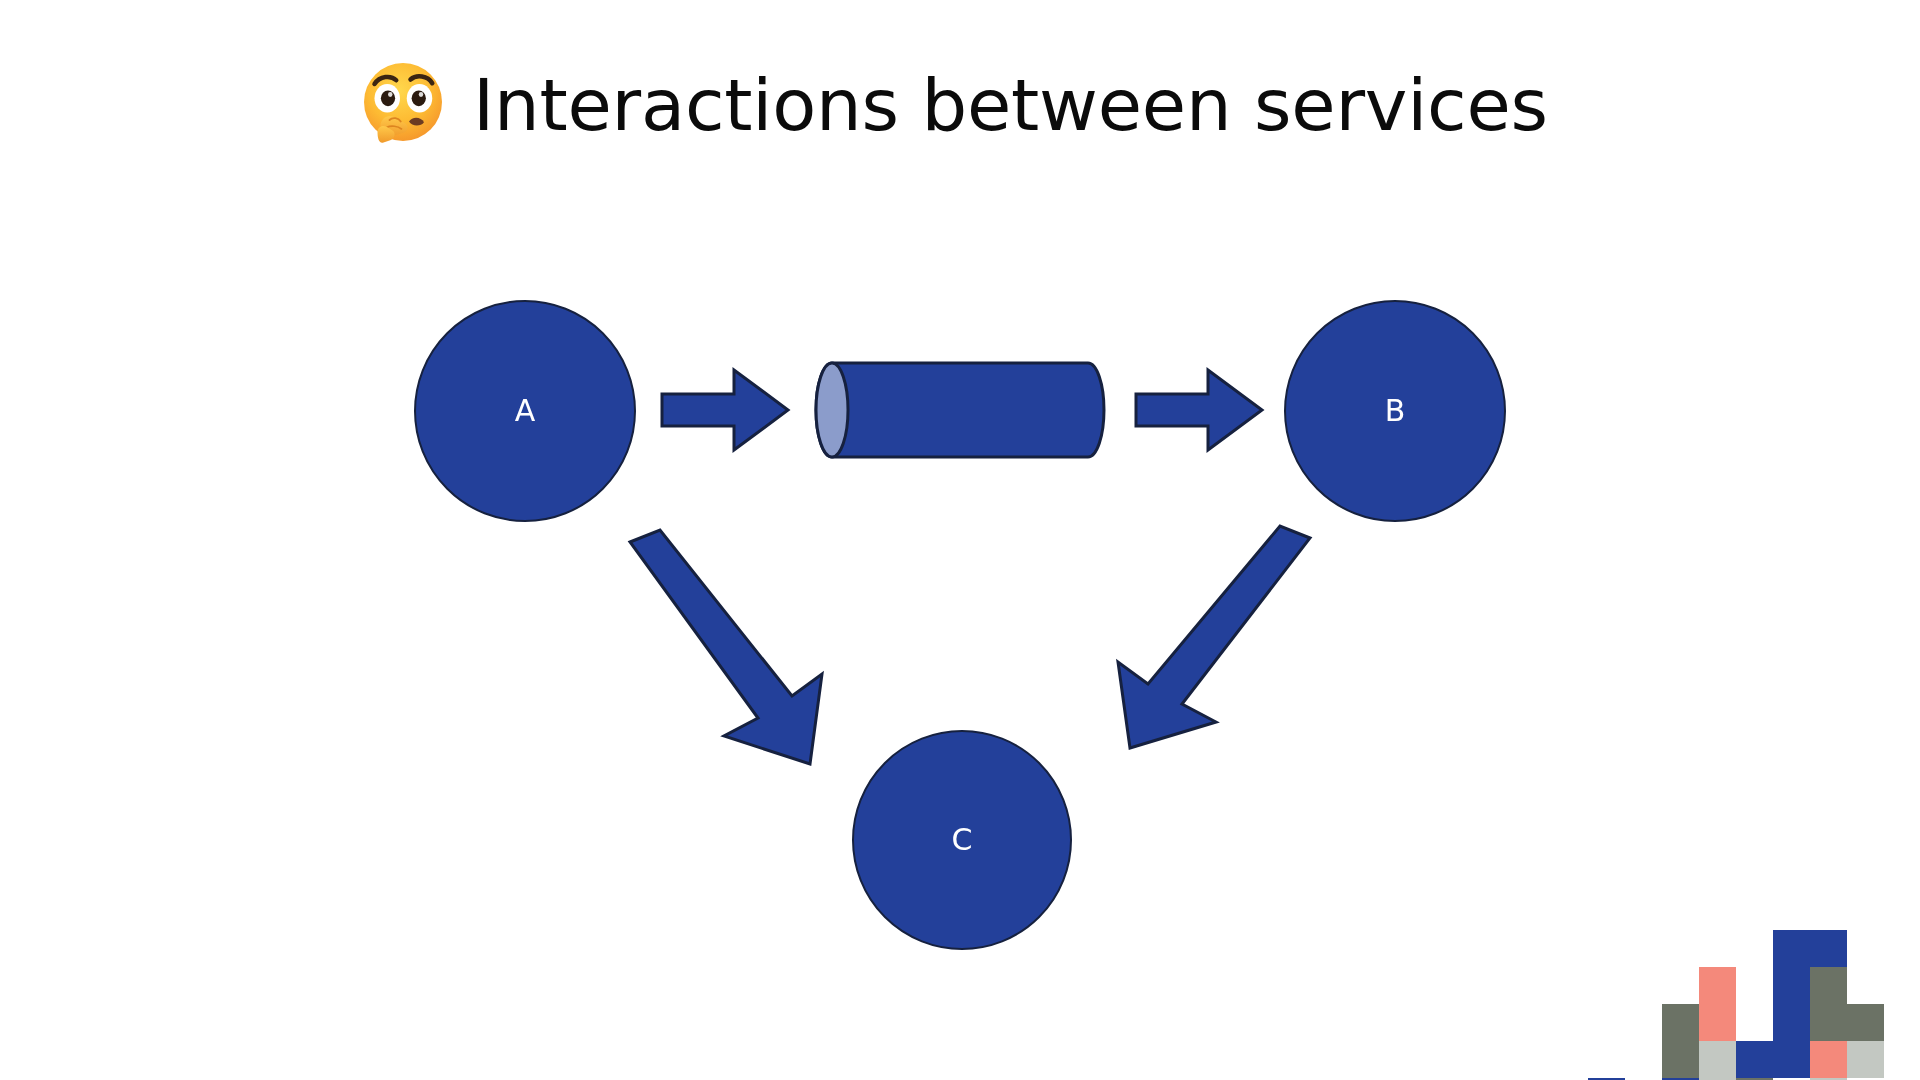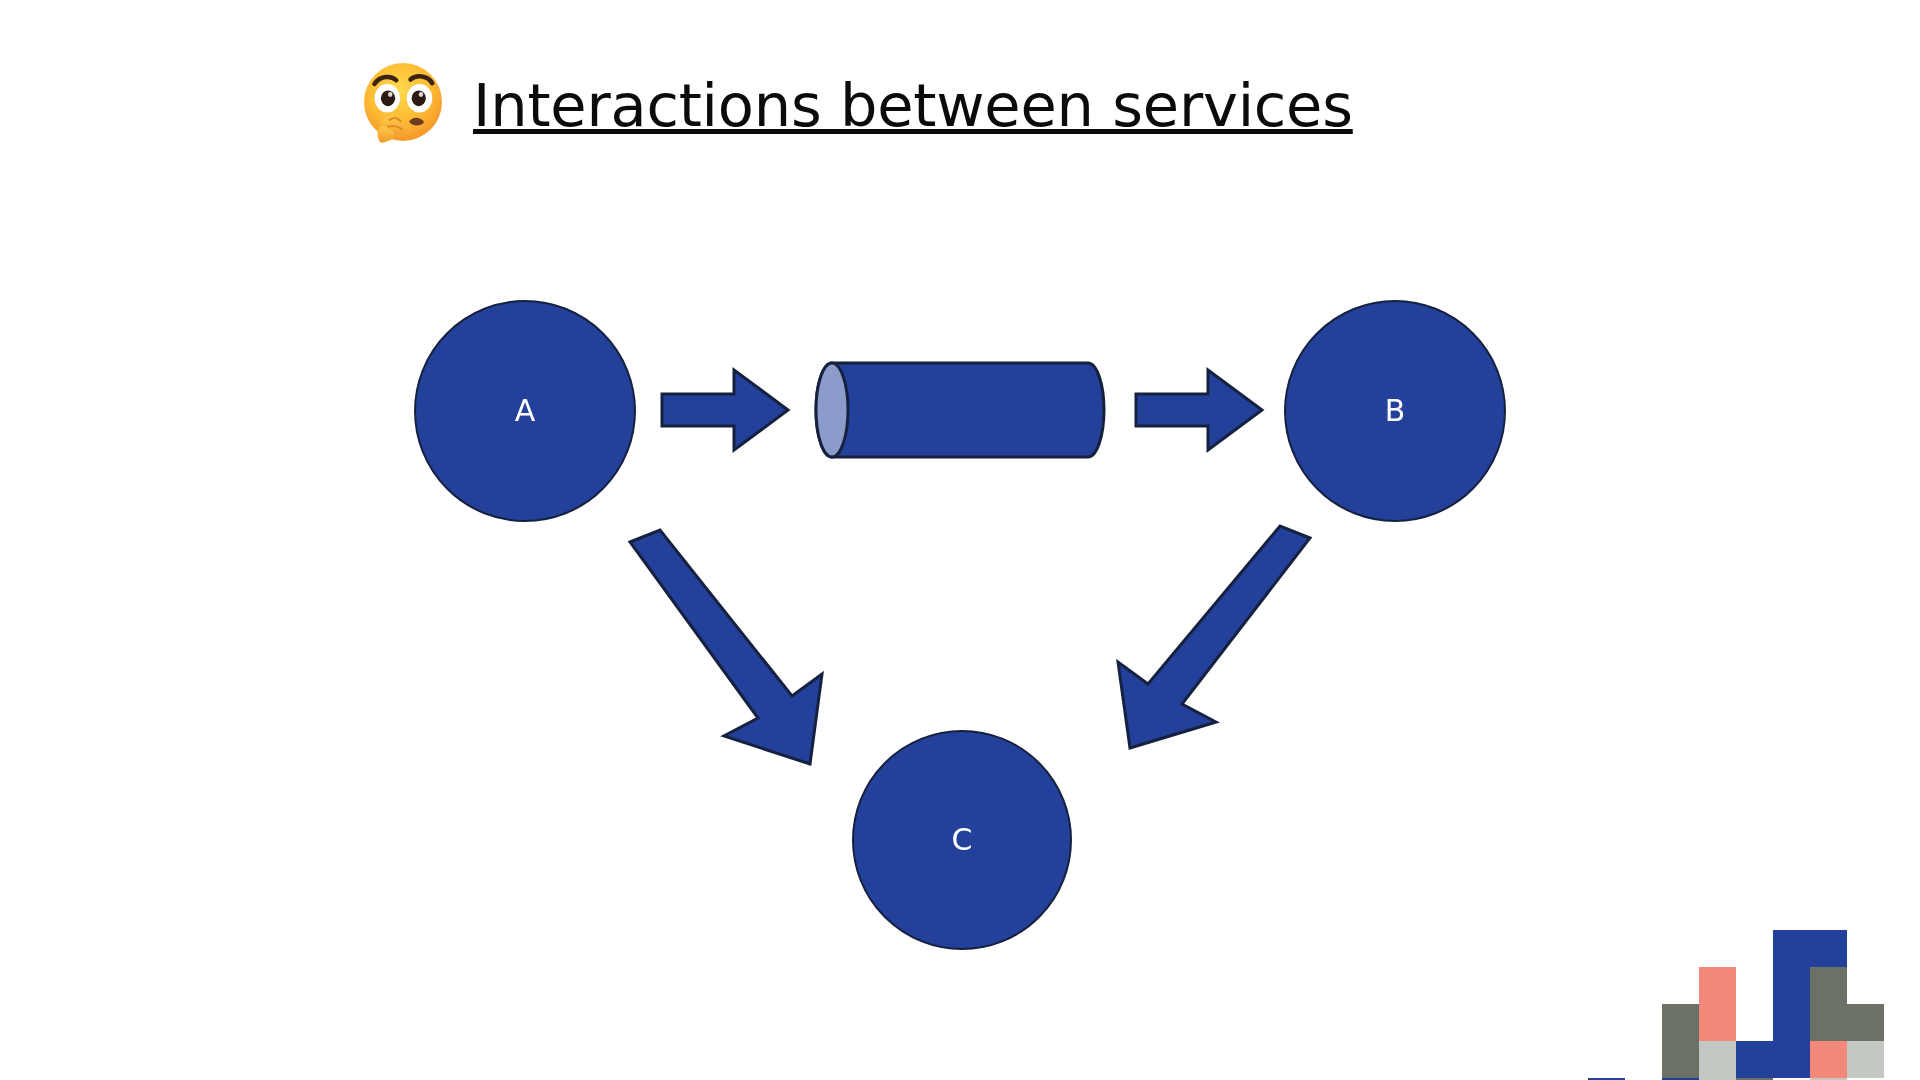--- a/index.html
+++ b/index.html
@@ -27,27 +27,26 @@
     gap: 22px;
     white-space: nowrap;
   }
   #title-emoji {
     width: 96px;
     height: 96px;
     display: block;
     flex: 0 0 auto;
   }
   #title-text {
-    font-size: 59px;
+    font-size: 72px;
     line-height: 1;
     font-weight: 400;
     color: #0b0b0b;
     font-family: "DejaVu Sans", "Liberation Sans", sans-serif;
     letter-spacing: -0.2px;
-    text-decoration: underline;
   }
 
   
   #diagram {
     position: absolute;
     left: 0;
     top: 0;
     width: 1920px;
     height: 1080px;
   }

